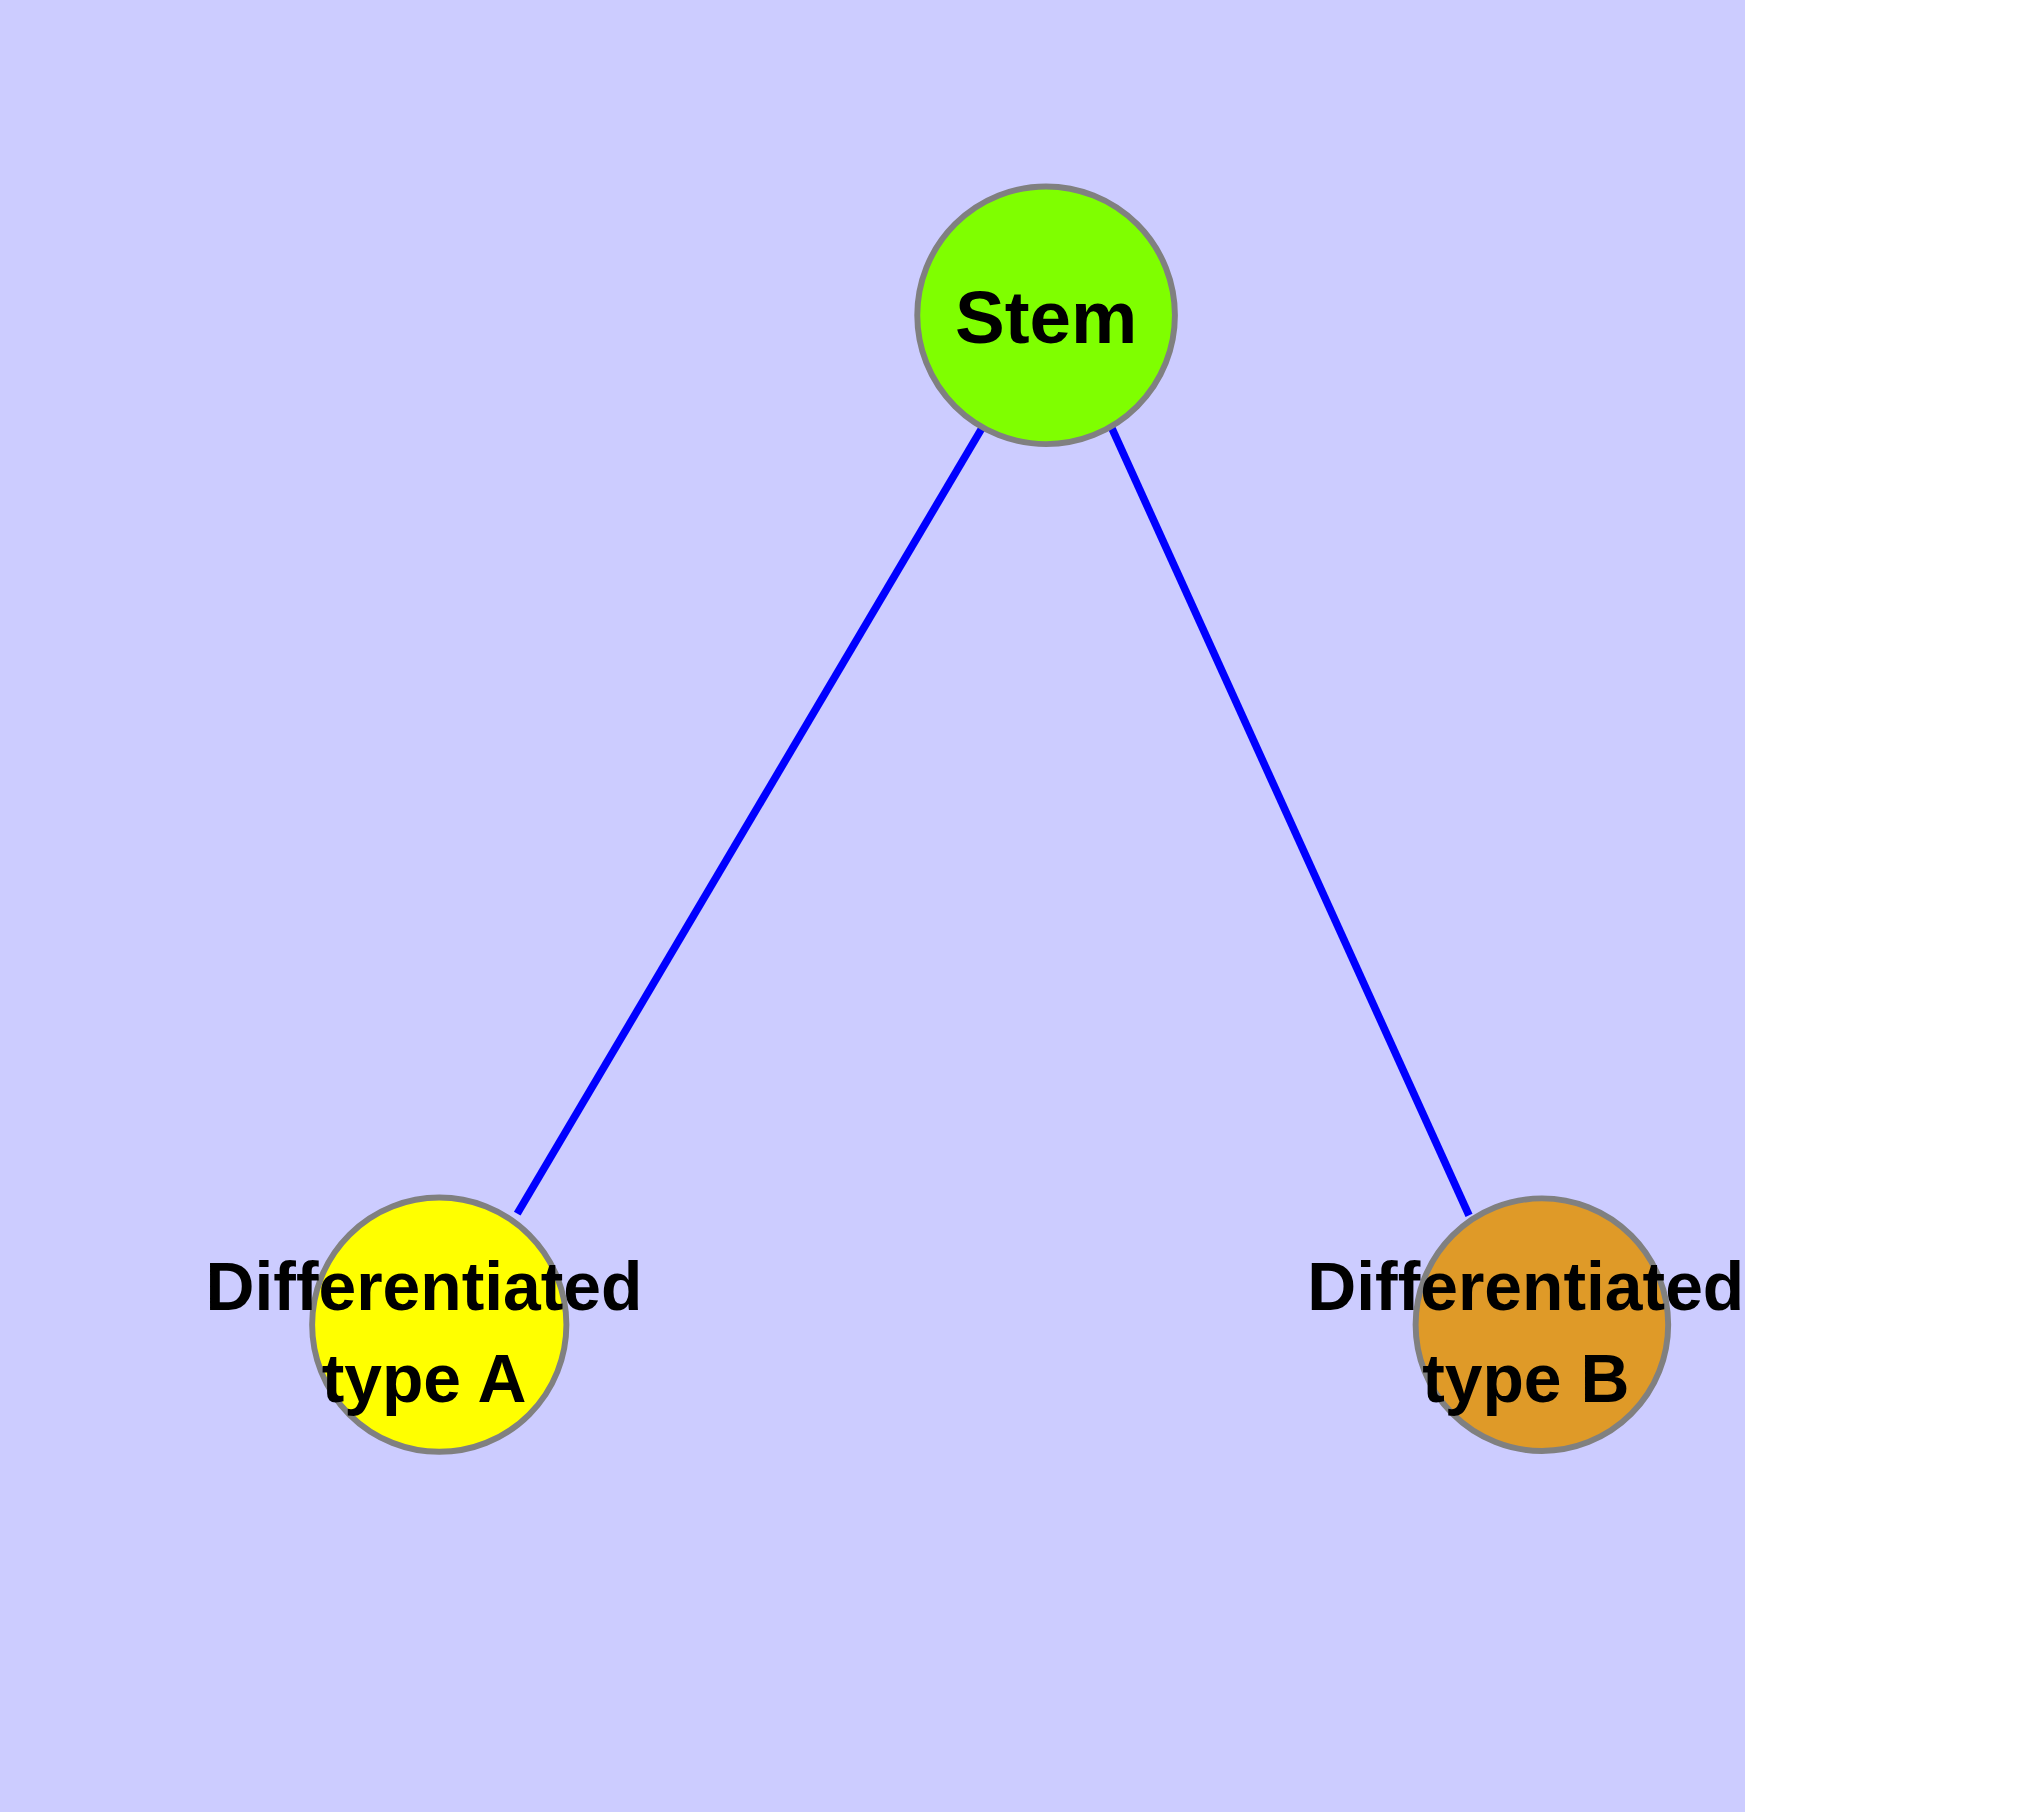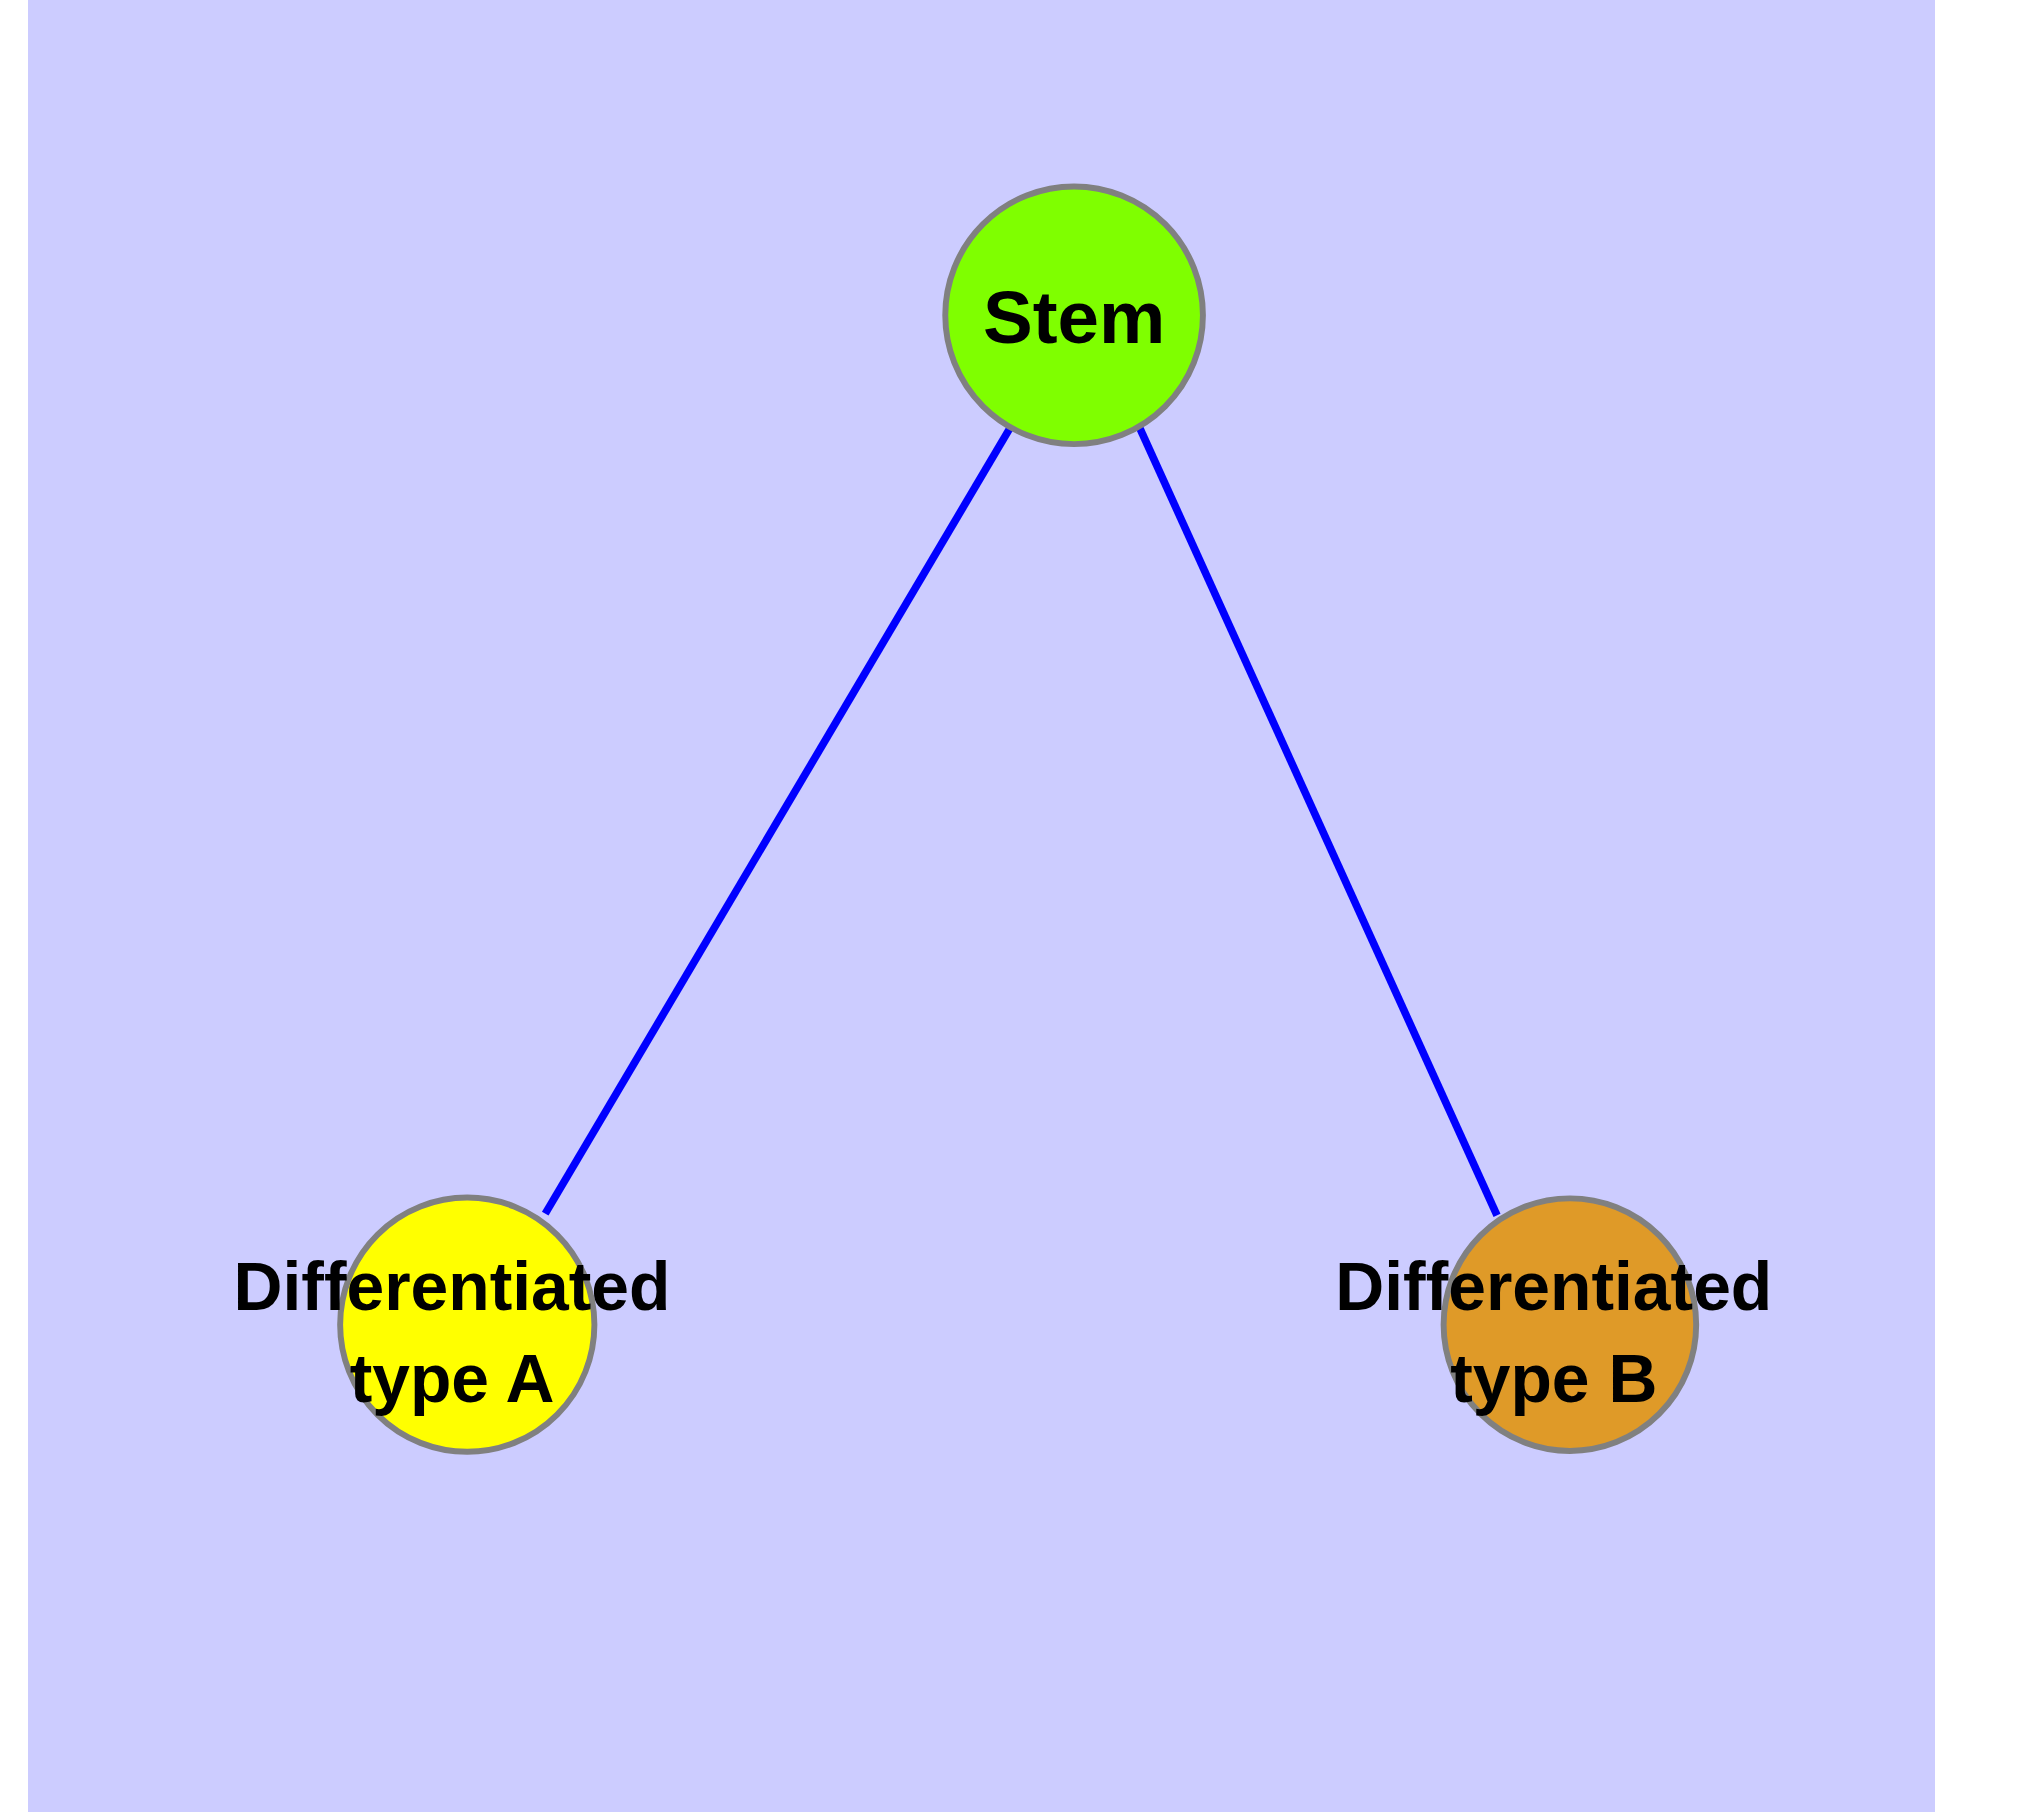--- a/index.html
+++ b/index.html
@@ -44,21 +44,21 @@
   .label-stem {
     font-size: 88px;
   }
   .label-leaf {
     font-size: 80px;
   }
 </style>
 </head>
 <body>
 
-<div id="canvas" style="background: rgb(204, 204, 255); width: 1907px; height: 1812px; margin-left: 28px;">
+<div id="canvas" style="background: rgb(204, 204, 255); width: 1745px; height: 1812px;">
 
   <svg id="graph-svg" viewBox="0 0 2384 2138" xmlns="http://www.w3.org/2000/svg">
 
     <rect x="0" y="0" width="2384" height="2138" fill="#ccccff"></rect>
 
     <g>
       <line class="edge-line" x1="1159" y1="504" x2="610" y2="1432" stroke="#0000ff" stroke-width="9"></line>
       <line class="edge-line" x1="1311" y1="504" x2="1733" y2="1434" stroke="#0000ff" stroke-width="9"></line>
     </g>
 

